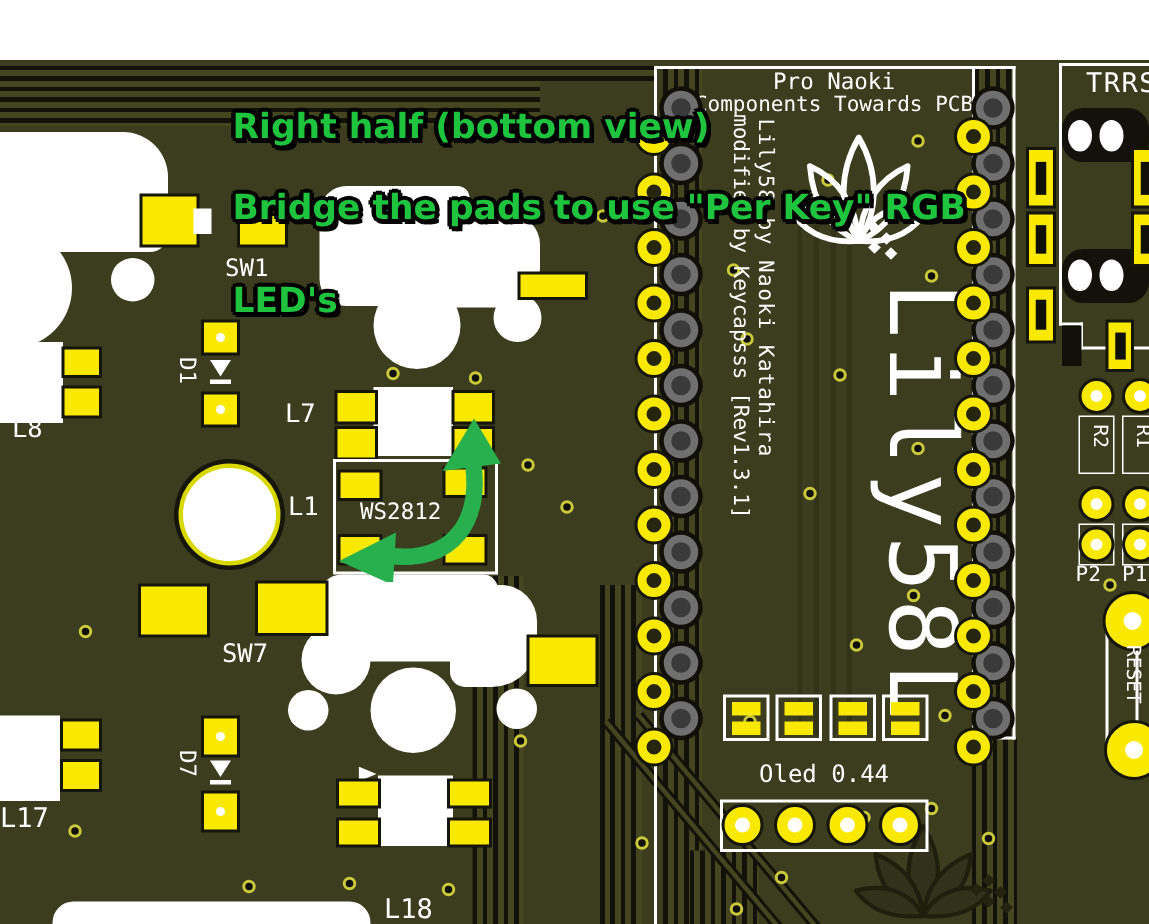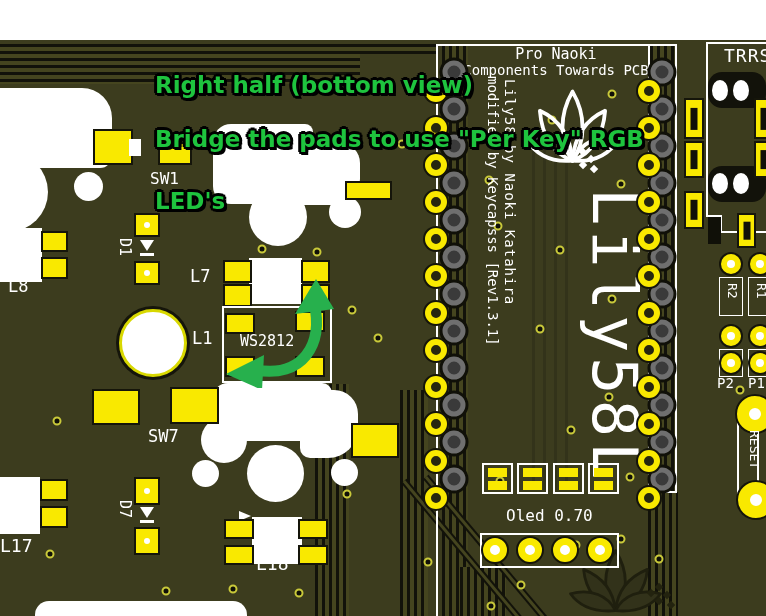--- a/index.html
+++ b/index.html
@@ -178,21 +178,21 @@
   <div class="a pad" style="left:42px;top:481px;width:24px;height:18px;"></div>
   <div class="a pad" style="left:42px;top:508px;width:24px;height:18px;"></div>
   <div class="a silk" style="left:0px;top:537px;font-size:18px;">L17</div>
 
   <div class="a wht" style="left:252px;top:517px;width:50px;height:47px;"></div>
   <div class="a wht" style="left:239px;top:511px;width:12px;height:10px;clip-path:polygon(0 0,100% 50%,0 100%);"></div>
   <div class="a pad" style="left:226px;top:521px;width:26px;height:16px;"></div>
   <div class="a pad" style="left:226px;top:547px;width:26px;height:16px;"></div>
   <div class="a pad" style="left:300px;top:521px;width:26px;height:16px;"></div>
   <div class="a pad" style="left:300px;top:547px;width:26px;height:16px;"></div>
-  <div class="a silk" style="left:256px;top:555px;font-size:18px;">L18</div>
+  <div class="a silk" style="left:256px;top:598px;font-size:18px;">L18</div>
 
   <div class="a silk" style="left:150px;top:171px;font-size:16px;">SW1</div>
   <div class="a silk" style="left:148px;top:428px;font-size:17px;">SW7</div>
 
   <div class="a sline" style="left:436px;top:44px;width:2px;height:572px;"></div>
   <div class="a sline" style="left:436px;top:44px;width:241px;height:2px;"></div>
   <div class="a sline" style="left:675px;top:44px;width:2px;height:449px;"></div>
   <div class="a sline" style="left:648px;top:44px;width:2px;height:456px;"></div>
   <div class="a sline" style="left:648px;top:491px;width:29px;height:2px;"></div>
 
@@ -279,21 +279,21 @@
     <div class="a pad noshadow" style="left:4px;top:16px;width:19px;height:9px;"></div>
   </div>
   <div class="a oline" style="left:553px;top:463px;width:31px;height:31px;">
     <div class="a pad noshadow" style="left:4px;top:3px;width:19px;height:9px;"></div>
     <div class="a pad noshadow" style="left:4px;top:16px;width:19px;height:9px;"></div>
   </div>
   <div class="a oline" style="left:588px;top:463px;width:31px;height:31px;">
     <div class="a pad noshadow" style="left:4px;top:3px;width:19px;height:9px;"></div>
     <div class="a pad noshadow" style="left:4px;top:16px;width:19px;height:9px;"></div>
   </div>
-  <div class="a silk" style="left:506px;top:508px;font-size:16px;">Oled 0.70</div>
+  <div class="a silk" style="left:506px;top:508px;font-size:16px;">Oled 0.44</div>
   <div class="a oline" style="left:480px;top:533px;width:139px;height:35px;"></div>
   <div class="pth oledpad" style="left:495px;top:550px;"></div>
   <div class="pth oledpad" style="left:530px;top:550px;"></div>
   <div class="pth oledpad" style="left:565px;top:550px;"></div>
   <div class="pth oledpad" style="left:600px;top:550px;"></div>
 
   <div class="a sline" style="left:706px;top:42px;width:60px;height:2px;"></div>
   <div class="a sline" style="left:706px;top:42px;width:2px;height:175px;"></div>
   <div class="a sline" style="left:706px;top:215px;width:16px;height:2px;"></div>
   <div class="a sline" style="left:720px;top:215px;width:2px;height:18px;"></div>

